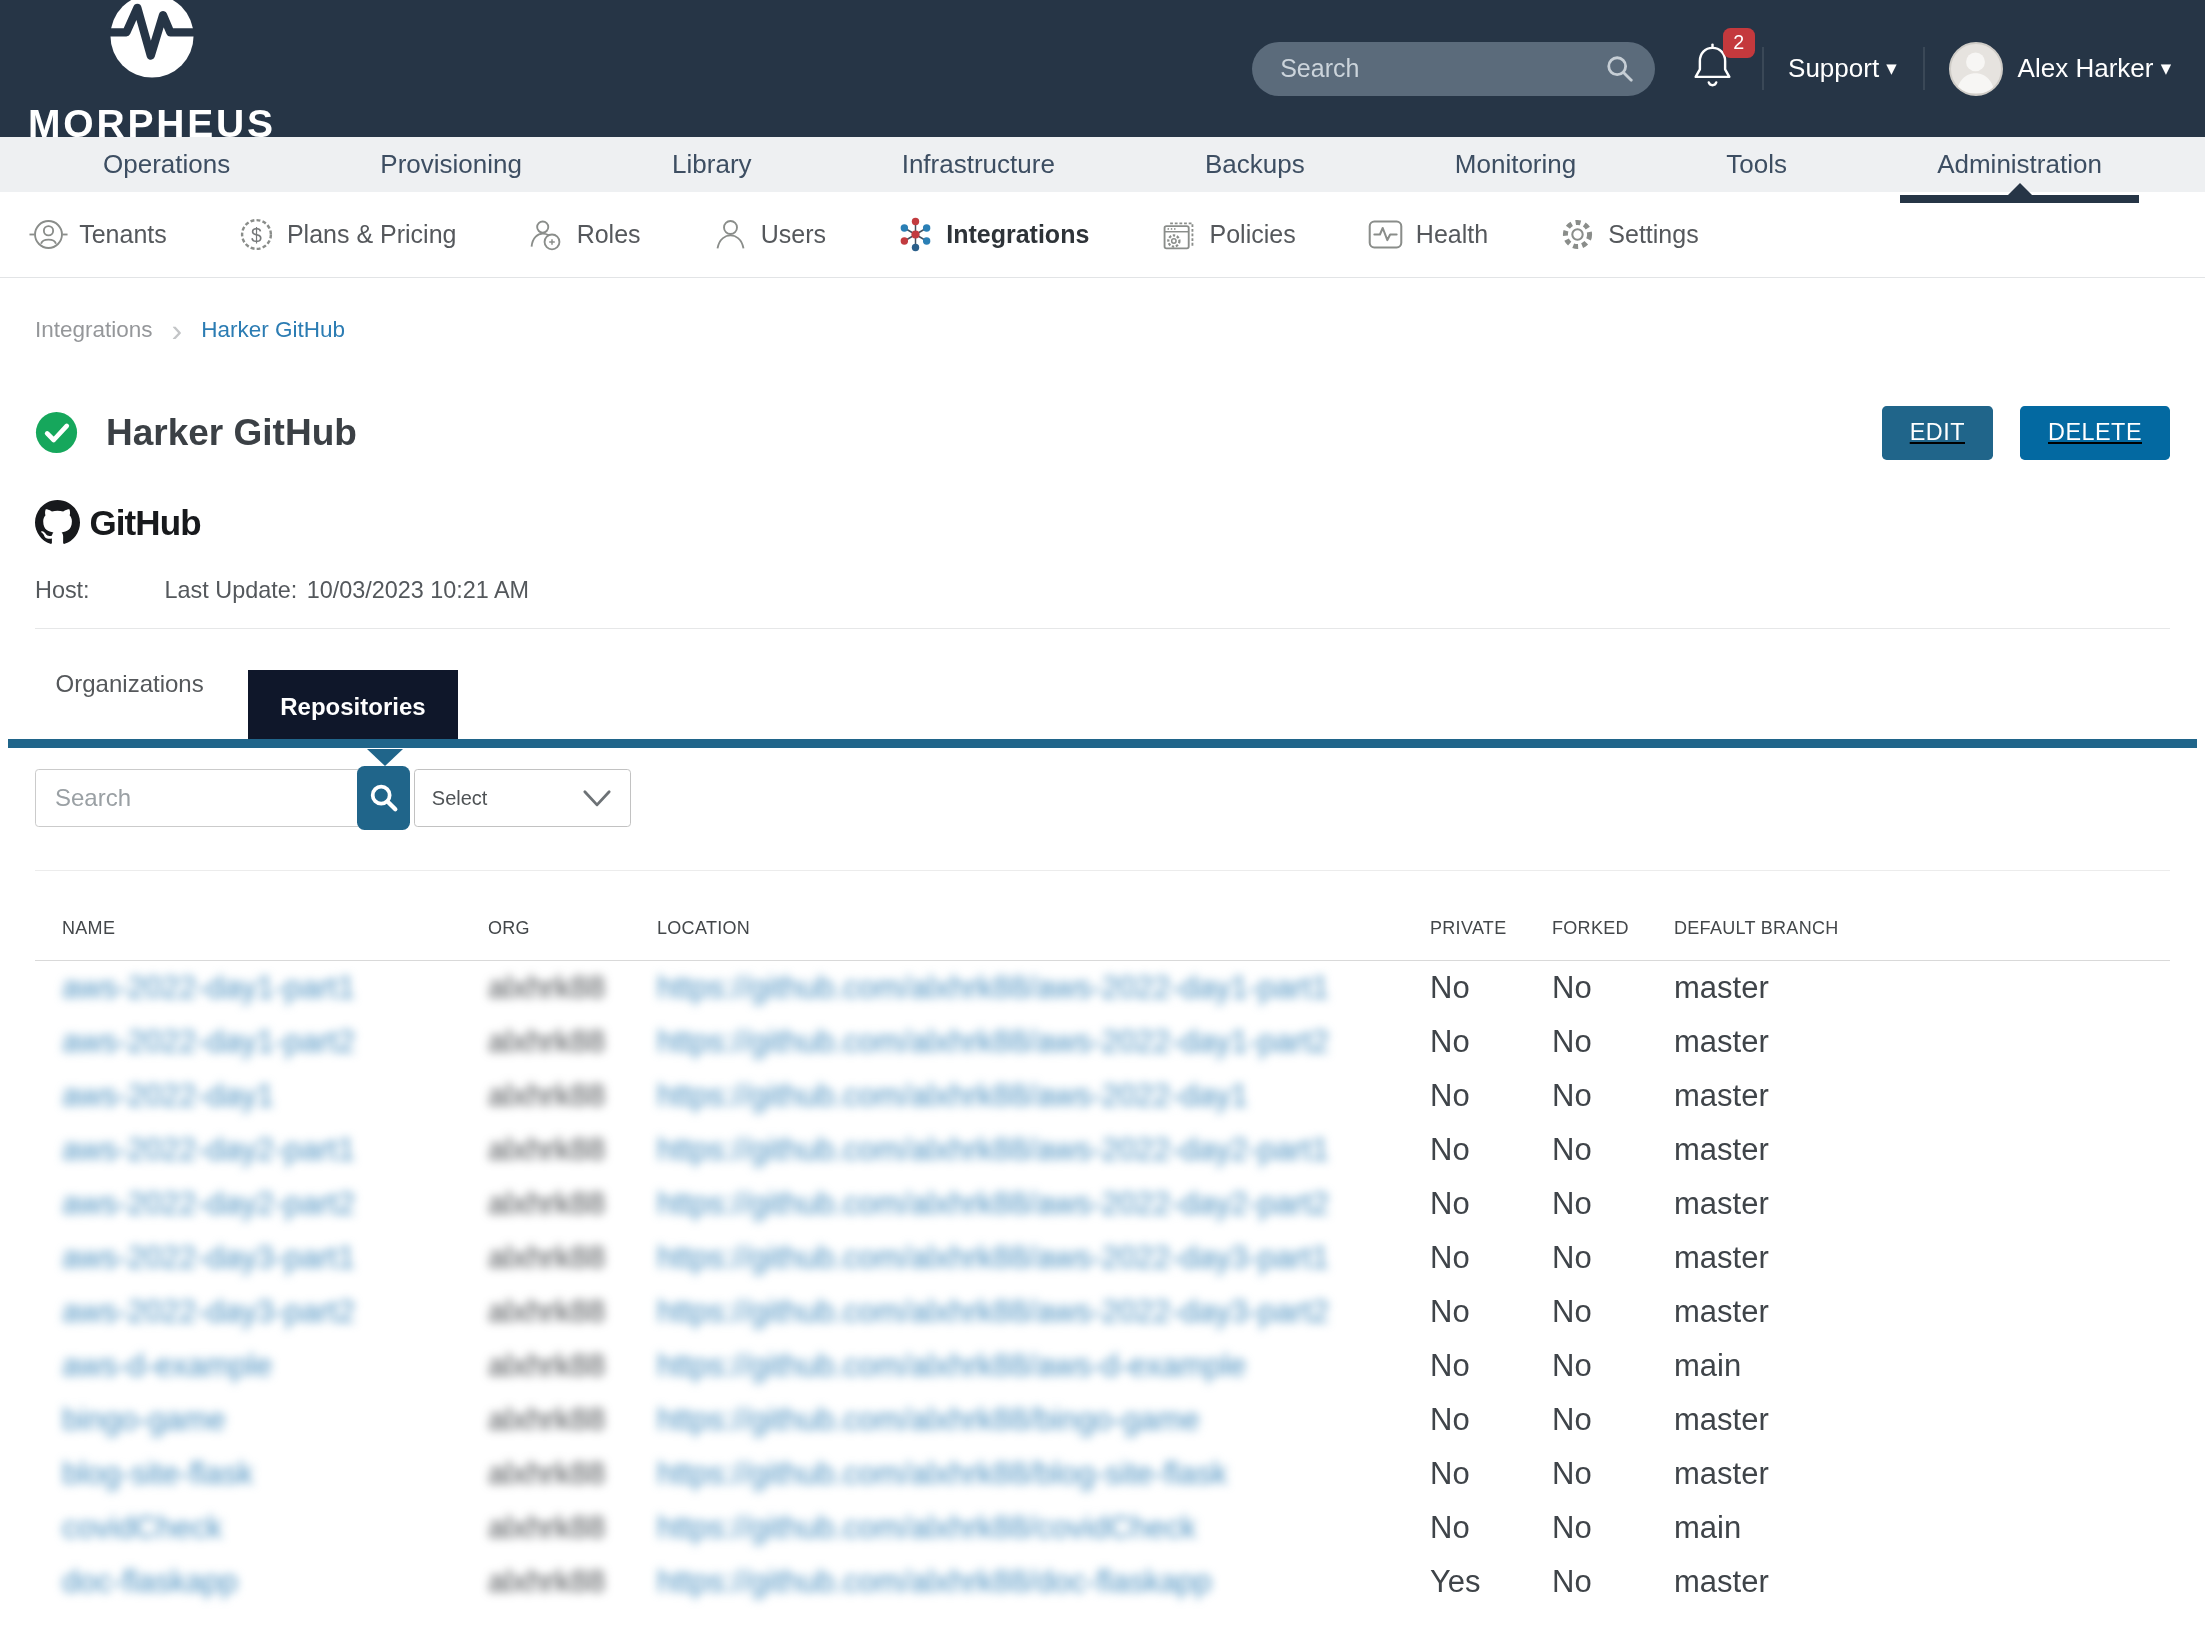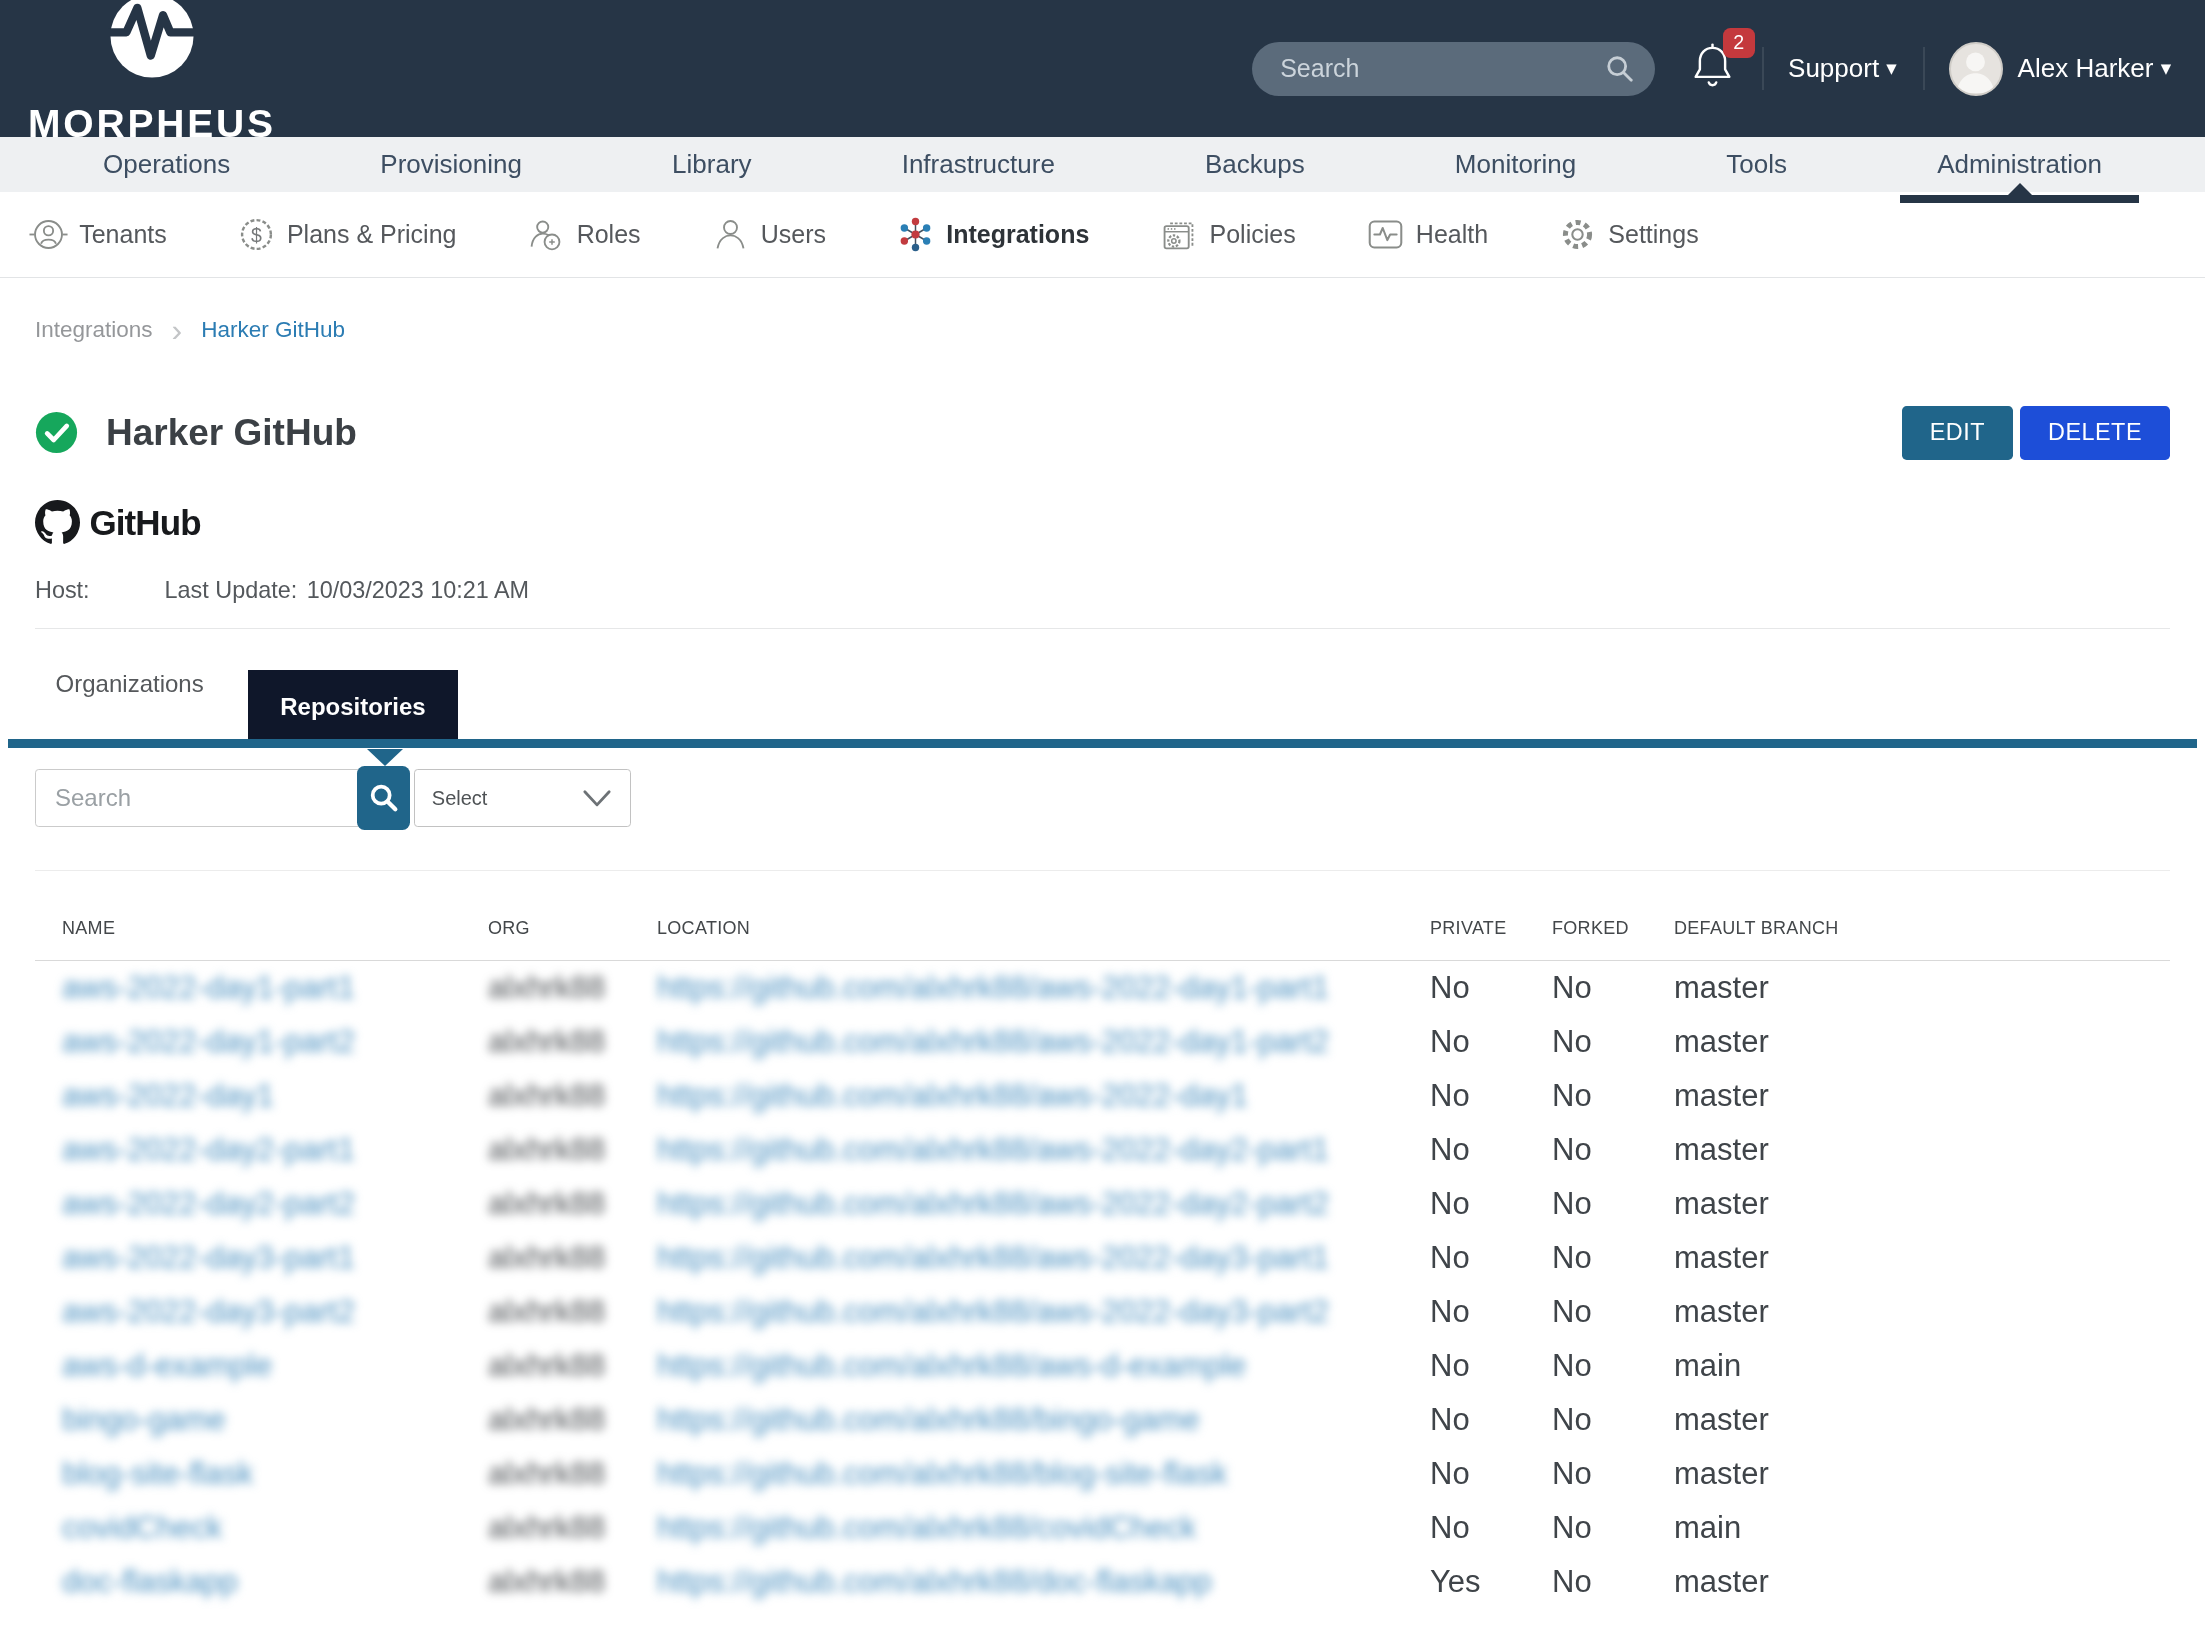--- a/index.html
+++ b/index.html
@@ -42,25 +42,25 @@
 
   
   .content { padding:0 35px; position:relative; }
   .breadcrumb { margin-top:39px; display:flex; align-items:center; gap:19px; font-size:22.5px; }
   .crumb-parent { color:#95979a; cursor:pointer; }
   .crumb-sep { color:#c3c5c7; font-size:32px; line-height:19px; }
   .crumb-current { color:#2b7cb3; cursor:pointer; }
 
   .page-head { margin-top:56px; height:67px; display:flex; align-items:center; }
   .page-title { font-size:37px; color:#3b4045; margin-left:28px; }
-  .head-buttons { margin-left:auto; display:flex; gap:7px; }
+  .head-buttons { margin-left:auto; display:flex; gap:27px;text-decoration:underline; }
   .btn { height:54px; border:none; border-radius:4.7px; color:#fff; font-size:23.4px; letter-spacing:0.5px;
     padding:0 28px; cursor:pointer; font-family:inherit; }
   .btn-edit { background:#20658a; }
-  .btn-delete { background:#1d4ed8; }
+  .btn-delete { background:#0369a1; }
 
   .gh-brand { margin-top:34px; display:flex; align-items:center; gap:9.4px; }
   .gh-word { font-size:35px; font-weight:800; color:#17191c; letter-spacing:-0.9px; }
 
   .meta-row { margin-top:32px; display:flex; font-size:23.4px; color:#54585c; }
   .meta-host { margin-right:75px; }
   .meta-label { margin-right:9.4px; }
   .hr { border:none; border-top:1.9px solid #e6e7e8; margin-top:24px; }
 
   

